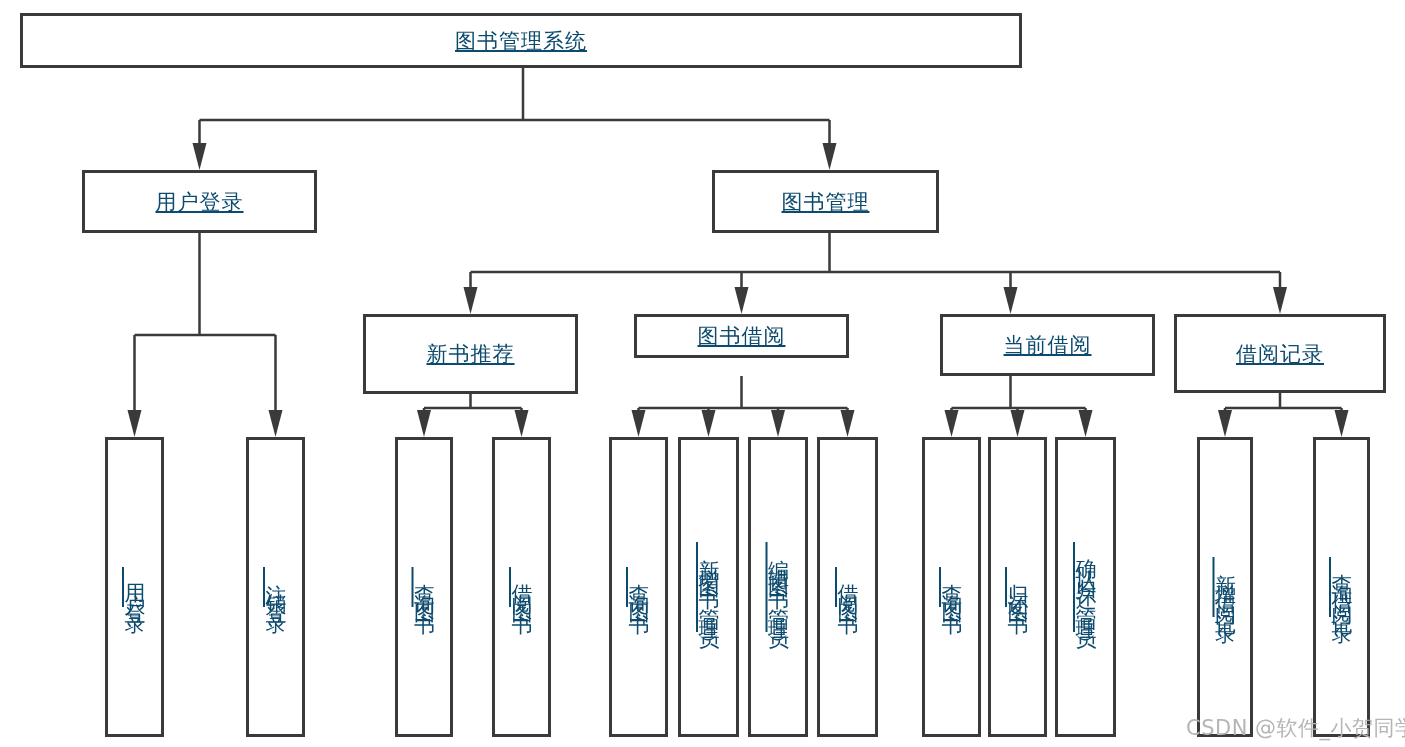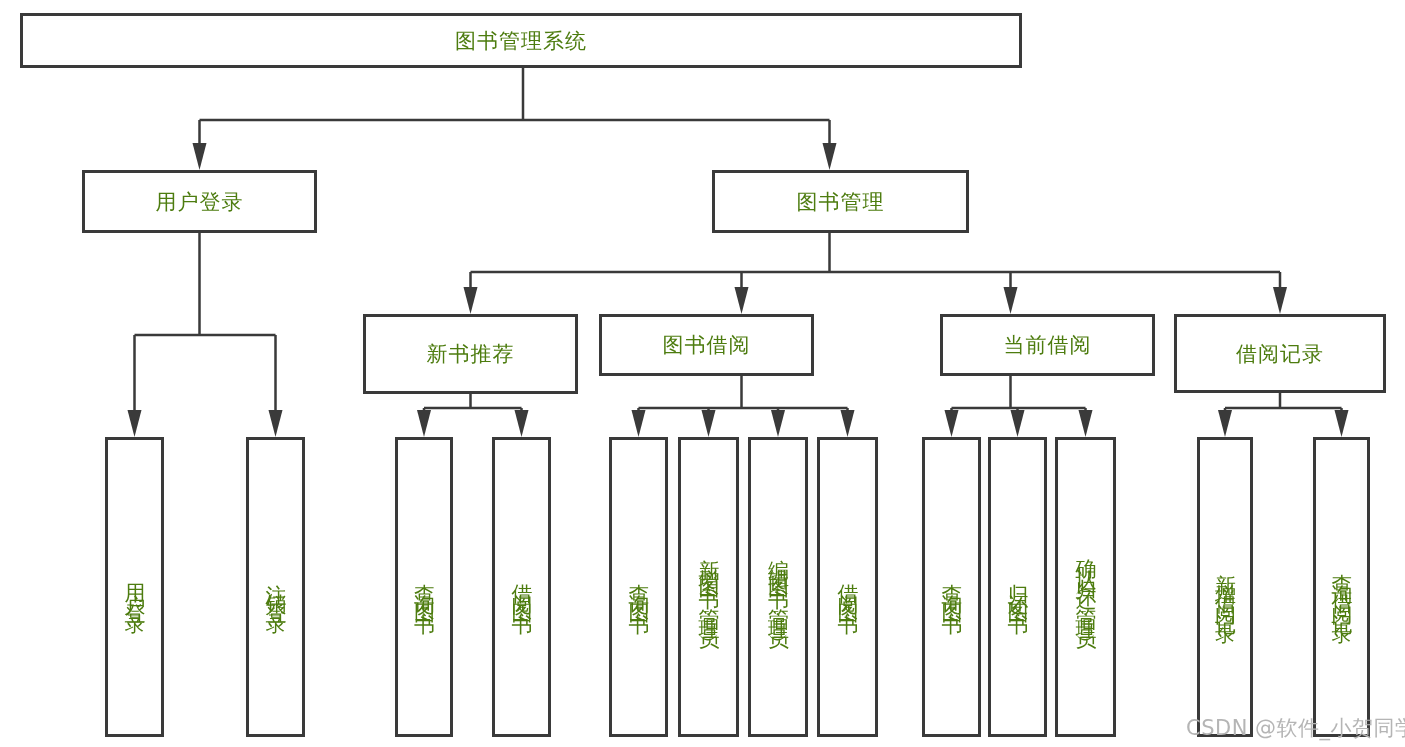--- a/index.html
+++ b/index.html
@@ -12,24 +12,25 @@
     overflow: hidden;
   }
   .node {
     position: absolute;
     box-sizing: border-box;
     border: 3px solid #3a3a3a;
     background: #ffffff;
     display: flex;
     align-items: center;
     justify-content: center;
-    color: #4d7c0f;
+    color: #0c4a6e;
     font-size: 21px;
     letter-spacing: 1px;
     text-align: center;
+    text-decoration: underline;
   }
   .vnode {
     writing-mode: vertical-lr;
     text-orientation: mixed;
     letter-spacing: 10px;
     line-height: 1;
     font-size: 21px;
     padding: 4px 0;
   }
   #connector-layer {
@@ -81,24 +82,24 @@
       <polygon points="1010.5,410 1024.5,410 1017.5,437"></polygon>
       <polygon points="1078.5,410 1092.5,410 1085.5,437"></polygon>
       <polygon points="1218,410 1232,410 1225,437"></polygon>
       <polygon points="1334.5,410 1348.5,410 1341.5,437"></polygon>
     </g>
   </svg>
 
   <div class="node" style="left:20px; top:13px; width:1002px; height:55px;">图书管理系统</div>
 
   <div class="node" style="left:82px; top:170px; width:235px; height:63px;">用户登录</div>
-  <div class="node" style="left:712px; top:170px; width:257px; height:63px;">图书管理</div>
+  <div class="node" style="left:712px; top:170px; width:227px; height:63px;">图书管理</div>
 
   <div class="node" style="left:363px; top:314px; width:215px; height:80px;">新书推荐</div>
-  <div class="node" style="left:599px; top:314px; width:215px; height:62px;">图书借阅</div>
+  <div class="node" style="left:634px; top:314px; width:215px; height:44px;">图书借阅</div>
   <div class="node" style="left:903px; top:314px; width:215px; height:62px;margin-left:37px;">当前借阅</div>
   <div class="node" style="left:1174px; top:314px; width:212px; height:79px;">借阅记录</div>
 
   <div class="node vnode" style="left:105px; top:437px; width:59px; height:300px;">用户登录</div>
   <div class="node vnode" style="left:246px; top:437px; width:59px; height:300px;">注销登录</div>
 
   <div class="node vnode" style="left:395px; top:437px; width:58px; height:300px;">查询图书</div>
   <div class="node vnode" style="left:492px; top:437px; width:59px; height:300px;">借阅图书</div>
 
   <div class="node vnode" style="left:609px; top:437px; width:59px; height:300px;">查询图书</div>

